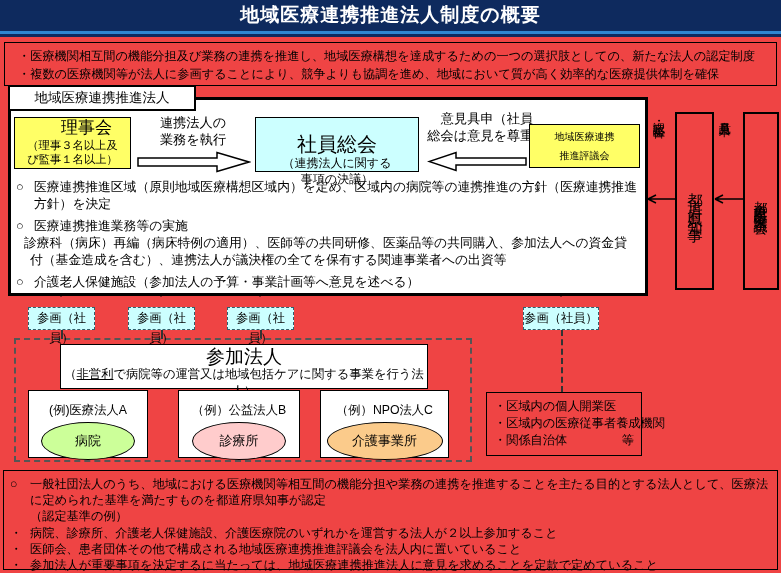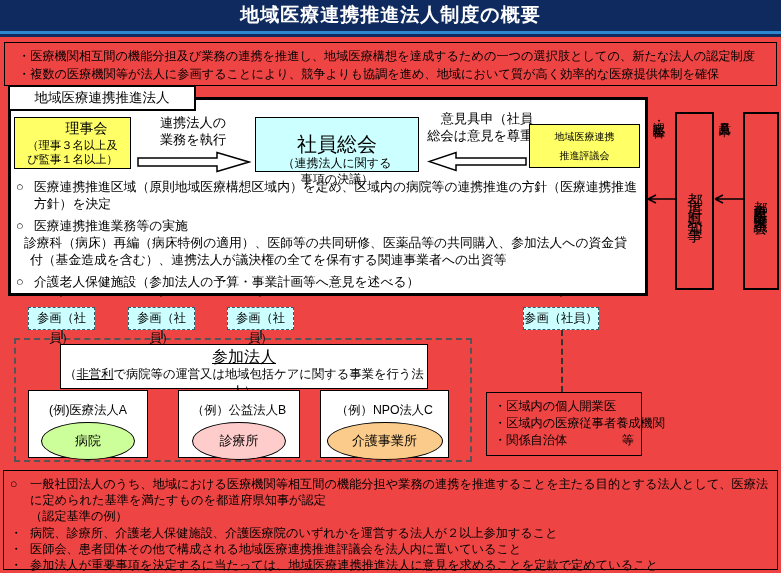--- a/index.html
+++ b/index.html
@@ -18,21 +18,21 @@
 
   
   #corp-label{left:8px;top:85px;width:188px;height:26px;border:2.5px solid #000;background:#fff;z-index:3;
               text-align:center;font-size:13.5px;line-height:21px;}
   #main-box{left:8px;top:97px;width:640px;height:199px;border:3px solid #000;background:#fff;z-index:1;}
 
   .ybox{background:var(--yellow);border:1.8px solid #000;text-align:center;z-index:2;}
   .cbox{background:var(--cyan);border:1.8px solid #000;text-align:center;z-index:2;}
 
   #board{left:14px;top:117px;width:117px;height:52px;}
-  #board .bt{font-size:14px;line-height:20px;margin-left:28px;}
+  #board .bt{font-size:17px;line-height:20px;margin-left:28px;}
   #board .bs{font-size:11.3px;line-height:14px;}
   #exec-lbl{left:134px;top:114px;width:118px;height:34px;text-align:center;font-size:13.2px;line-height:17px;z-index:2;}
   #exec-arrow{left:137px;top:151px;z-index:2;}
   #assembly{left:255px;top:117px;width:164px;height:55px;}
   #assembly .bt{font-size:20px;line-height:19px;padding-top:18px;font-family:Liberation Mono, monospace;}
   #assembly .bs{font-size:12px;line-height:16px;}
   #opinion-lbl{left:424px;top:110px;width:126px;height:36px;text-align:center;font-size:13.2px;line-height:17px;z-index:2;}
   #opinion-arrow{left:427px;top:151px;z-index:2;}
   #council{left:529px;top:124px;width:111px;height:44px;font-size:10px;line-height:19px;padding-top:2px;}
 
@@ -59,21 +59,21 @@
   #p1{left:28px;top:307px;width:67px;}
   #p2{left:128px;top:307px;width:67px;}
   #p3{left:227px;top:307px;width:67px;}
   #p4{left:523px;top:307px;width:76px;}
   .uparrow{top:284px;width:12px;height:13px;}
   .dn{border-left:2px dashed #333;width:0;}
 
   
   #members-rect{left:14px;top:338px;width:458px;height:124px;border:2px dashed #555;}
   #members-title{left:60px;top:344px;width:368px;height:45px;border:1.6px solid #000;background:#fff;text-align:center;}
-  #members-title .mt{font-size:16px;line-height:19px;padding-top:2px;text-decoration:underline;}
+  #members-title .mt{font-size:19px;line-height:19px;padding-top:2px;}
   #members-title .ms{font-size:12.3px;line-height:17px;}
   .exbox{top:390px;height:68px;border:1.6px solid #000;background:#fff;text-align:center;}
   #exA{left:28px;width:120px;}
   #exB{left:178px;width:122px;}
   #exC{left:320px;width:129px;}
   .exlabel{font-size:12.3px;line-height:16px;margin-top:11px;white-space:nowrap;}
   .ellipse{border:1.6px solid #000;border-radius:50%;height:36px;margin:4px auto 0 auto;
            display:flex;align-items:center;justify-content:center;font-size:13px;}
   #exA .ellipse{width:92px;}
   #exB .ellipse{width:92px;}

